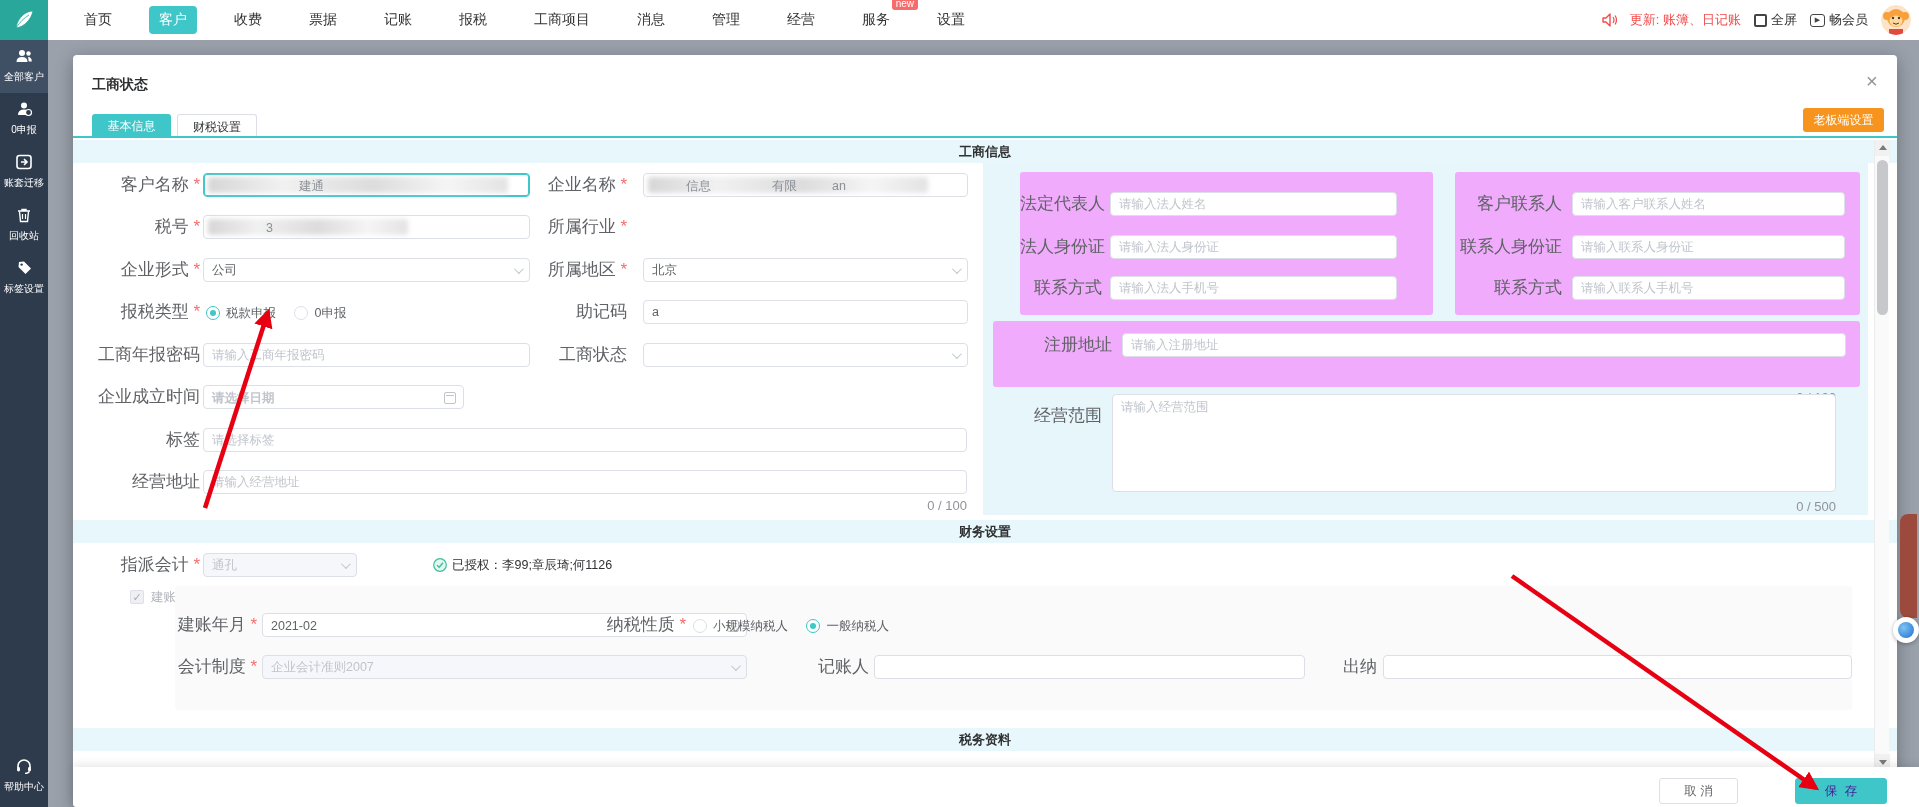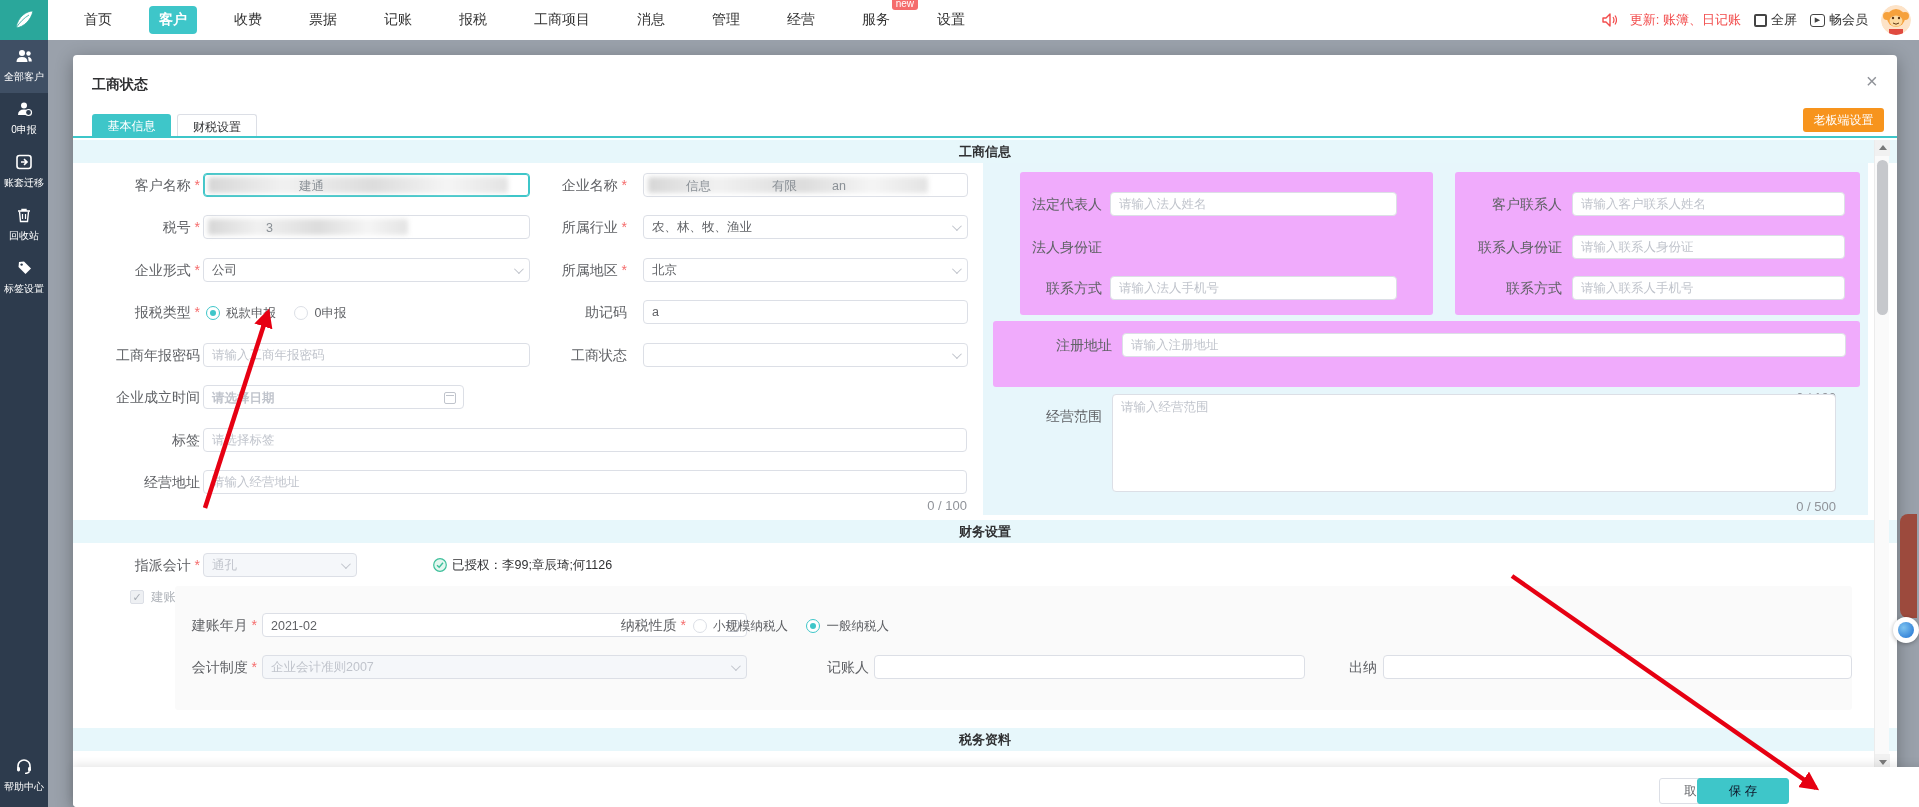--- a/index.html
+++ b/index.html
@@ -3,21 +3,21 @@
 <meta charset="utf-8">
 <style>
   *{margin:0;padding:0;box-sizing:border-box;}
   html,body{width:1919px;height:807px;overflow:hidden;}
   body{font-family:"Liberation Sans","DejaVu Sans",sans-serif;background:#fff;position:relative;color:#303133;}
   
   .topbar{position:absolute;left:0;top:0;width:1919px;height:40px;background:#fff;display:flex;align-items:center;z-index:30;}
   .logo{width:48px;height:40px;background:#2aa79b;display:flex;align-items:center;justify-content:center;flex:0 0 48px;}
   .nav{display:flex;align-items:center;margin-left:26px;gap:27px;font-size:14px;color:#333;}
   .nav-item{padding:5px 10px;border-radius:4px;cursor:pointer;position:relative;white-space:nowrap;}
-  .nav-item.active{background:#3ec6c9;color:#fff;font-weight:bold;}
+  .nav-item.active{background:#3ec6c9;color:#fff;}
   .badge-new{position:absolute;top:-9px;right:-18px;background:#f56c6c;color:#fff;font-size:10px;line-height:13px;padding:0 4px;border-radius:3px;}
   .top-right{margin-left:auto;display:flex;align-items:center;gap:13px;margin-right:8px;font-size:13px;color:#333;}
   .update-txt{color:#f24c4c;}
   .fs-ico{width:13px;height:13px;border:2px solid #444;border-radius:2px;display:inline-block;position:relative;}
   .fs-ico::after{content:"";position:absolute;left:2px;top:2px;right:2px;bottom:2px;background:#fff;}
   .mb-ico{width:15px;height:13px;border:1.5px solid #444;border-radius:3px;display:inline-flex;align-items:center;justify-content:center;font-size:7px;color:#444;}
   .tr-item{display:flex;align-items:center;gap:4px;cursor:pointer;}
   .avatar{width:30px;height:30px;border-radius:50%;overflow:hidden;cursor:pointer;}
   
   .sidebar{position:absolute;left:0;top:40px;width:48px;height:767px;background:#2d3b4d;z-index:30;display:flex;flex-direction:column;}
@@ -30,21 +30,21 @@
   .modal{position:absolute;left:73px;top:55px;width:1824px;height:752px;background:#fff;border-radius:4px;z-index:20;box-shadow:0 4px 18px rgba(0,0,0,.3);}
   .m-title{position:absolute;left:19px;top:21px;font-size:14px;font-weight:bold;color:#303133;}
   .m-close{position:absolute;left:1793px;top:16px;font-size:20px;color:#909399;cursor:pointer;line-height:20px;}
   .tab{position:absolute;top:59px;height:24px;line-height:24px;font-size:12px;text-align:center;cursor:pointer;}
   .tab1{left:19px;width:79px;background:#3ec6c9;color:#fff;border-radius:3px 3px 0 0;}
   .tab2{left:104px;width:80px;background:#fff;color:#303133;border:1px solid #dcdfe6;border-bottom:none;border-radius:3px 3px 0 0;}
   .teal-line{position:absolute;left:0;top:81px;width:1824px;height:2px;background:#3ec6c9;}
   .boss-btn{position:absolute;left:1730px;top:53px;width:81px;height:24px;background:#f7941d;color:#fff;border:none;border-radius:3px;font-size:12px;cursor:pointer;}
   .band{position:absolute;left:0;width:1824px;height:23px;line-height:23px;background:#e7f7fb;text-align:center;font-size:13px;font-weight:bold;color:#303133;}
   
-  .lbl{position:absolute;height:24px;line-height:24px;font-size:14px;color:#606266;text-align:right;white-space:nowrap;}
+  .lbl{position:absolute;height:24px;line-height:24px;font-size:17px;color:#606266;text-align:right;white-space:nowrap;}
   .req::after{content:" *";color:#f56c6c;}
   .ctl{position:absolute;height:24px;border:1px solid #dcdfe6;border-radius:4px;background:#fff;font-size:12.5px;color:#606266;}
   input.ctl{padding:0 8px;outline:none;}
   input.ctl::placeholder,textarea.ctl::placeholder{color:#c0c4cc;}
   .ctl.focus{border:1px solid #3ec6c9;box-shadow:0 0 0 1px #3ec6c9 inset;}
   .sel{display:flex;align-items:center;padding:0 22px 0 8px;cursor:pointer;}
   .sel .chev{position:absolute;right:8px;top:8px;width:7px;height:7px;border-right:1.5px solid #c0c4cc;border-bottom:1.5px solid #c0c4cc;transform:rotate(45deg) translateY(-2px);}
   .sel.disabled{background:#f5f7fa;color:#c0c4cc;cursor:not-allowed;}
   .cal{position:absolute;right:7px;top:6px;width:12px;height:12px;border:1px solid #c0c4cc;border-radius:2px;}
   .cal::after{content:"";position:absolute;left:1px;right:1px;top:2px;border-top:1px solid #c0c4cc;}
@@ -58,21 +58,21 @@
   .blue-panel{position:absolute;left:910px;top:108px;width:885px;height:352px;background:#e7f6fb;}
   .white-box{position:absolute;background:#f0abfc;border-radius:3px;}
   .gray-panel{position:absolute;left:102px;top:531px;width:1677px;height:124px;background:#fafafa;border-radius:3px;}
   .chk{position:absolute;width:14px;height:14px;border:1px solid #dcdfe6;border-radius:2px;background:#eef0f3;color:#a6abb3;font-size:11px;line-height:13px;text-align:center;}
   .chk::after{content:"✓";}
   .auth{position:absolute;display:flex;align-items:center;gap:5px;font-size:12.5px;color:#303133;}
   
   .m-footer{position:absolute;left:0;top:712px;width:1884px;height:40px;background:#fff;box-shadow:0 -3px 8px rgba(0,0,0,.09);border-radius:0 0 4px 4px;}
   .btn{position:absolute;top:11px;height:26px;border-radius:3px;font-size:12.5px;cursor:pointer;}
   .btn-cancel{left:1586px;width:79px;background:#fff;border:1px solid #dcdfe6;color:#606266;}
-  .btn-save{left:1624px;width:92px;background:#3ec6c9;border:1px solid #3ec6c9;color:#0f172a;}
+  .btn-save{left:1722px;width:92px;background:#3ec6c9;border:1px solid #3ec6c9;color:#4c1d95;font-family:Liberation Mono, monospace;}
   
   .sbar{position:absolute;left:1801px;top:85px;width:15px;height:630px;background:#fafafa;border-left:1px solid #ececec;}
   .sb-btn{position:absolute;left:0;width:15px;height:16px;background:#f1f1f1;cursor:pointer;}
   .sb-btn i{position:absolute;left:3.5px;width:0;height:0;border-left:4px solid transparent;border-right:4px solid transparent;}
   .sb-up i{top:5px;border-bottom:5px solid #7a7a7a;}
   .sb-down{top:614px;}
   .sb-down i{top:6px;border-top:5px solid #7a7a7a;}
   .sb-thumb{position:absolute;left:2px;top:20px;width:11px;height:155px;background:#c6c8cc;border-radius:6px;cursor:pointer;}
   
   .arrows{position:absolute;left:0;top:0;width:1919px;height:807px;z-index:40;pointer-events:none;}
@@ -194,20 +194,21 @@
   <div class="tab tab2">财税设置</div>
   <div class="teal-line"></div>
 
   <div class="band" style="top:85px;">工商信息</div>
 
   <div class="blue-panel">
     <div class="white-box" style="left:37px;top:9px;width:413px;height:143px;">
       <span class="lbl" style="left:0;top:20px;width:82px;">法定代表人</span>
       <input class="ctl" style="left: 90px; top: 20px; width: 287px;" placeholder="请输入法人姓名">
       <span class="lbl" style="left:0;top:63px;width:82px;">法人身份证</span>
+      <input class="ctl" style="left: 90px; top: 63px; width: 287px;" placeholder="请输入法人身份证">
       <span class="lbl" style="left:0;top:104px;width:82px;">联系方式</span>
       <input class="ctl" style="left: 90px; top: 104px; width: 287px;" placeholder="请输入法人手机号">
     </div>
     <div class="white-box" style="left:472px;top:9px;width:405px;height:143px;">
       <span class="lbl" style="left:0;top:20px;width:107px;">客户联系人</span>
       <input class="ctl" style="left: 117px; top: 20px; width: 273px;" placeholder="请输入客户联系人姓名">
       <span class="lbl" style="left:0;top:63px;width:107px;">联系人身份证</span>
       <input class="ctl" style="left: 117px; top: 63px; width: 273px;" placeholder="请输入联系人身份证">
       <span class="lbl" style="left:0;top:104px;width:107px;">联系方式</span>
       <input class="ctl" style="left: 117px; top: 104px; width: 273px;" placeholder="请输入联系人手机号">
@@ -256,24 +257,20 @@
   <span class="counter" style="left:694px;top:443px;width:200px;">0 / 100</span>
 
   <span class="lbl req" style="left:430px;top:118px;width:124px;">企业名称</span>
   <div class="ctl" style="left:570px;top:118px;width:325px;">
     <div class="redact" style="width:280px;"></div>
     <span class="frag" style="left:42px;">信息</span>
     <span class="frag" style="left:128px;">有限</span>
     <span class="frag" style="left:188px;">an</span>
   </div>
   <span class="lbl req" style="left:430px;top:160px;width:124px;">所属行业</span>
-  <div class="ctl sel" style="left:570px;top:160px;width:325px;">
-      <span>农、林、牧、渔业</span>
-      <i class="chev"></i>
-    </div>
   <span class="lbl req" style="left:430px;top:203px;width:124px;">所属地区</span>
   <div class="ctl sel" style="left:570px;top:203px;width:325px;">
       <span>北京</span>
       <i class="chev"></i>
     </div>
   <span class="lbl" style="left:430px;top:245px;width:124px;">助记码</span>
   <input class="ctl" style="left: 570px; top: 245px; width: 325px;" value="a">
   <span class="lbl" style="left:430px;top:288px;width:124px;">工商状态</span>
   <div class="ctl sel" style="left:570px;top:288px;width:325px;">
       <i class="chev"></i>

